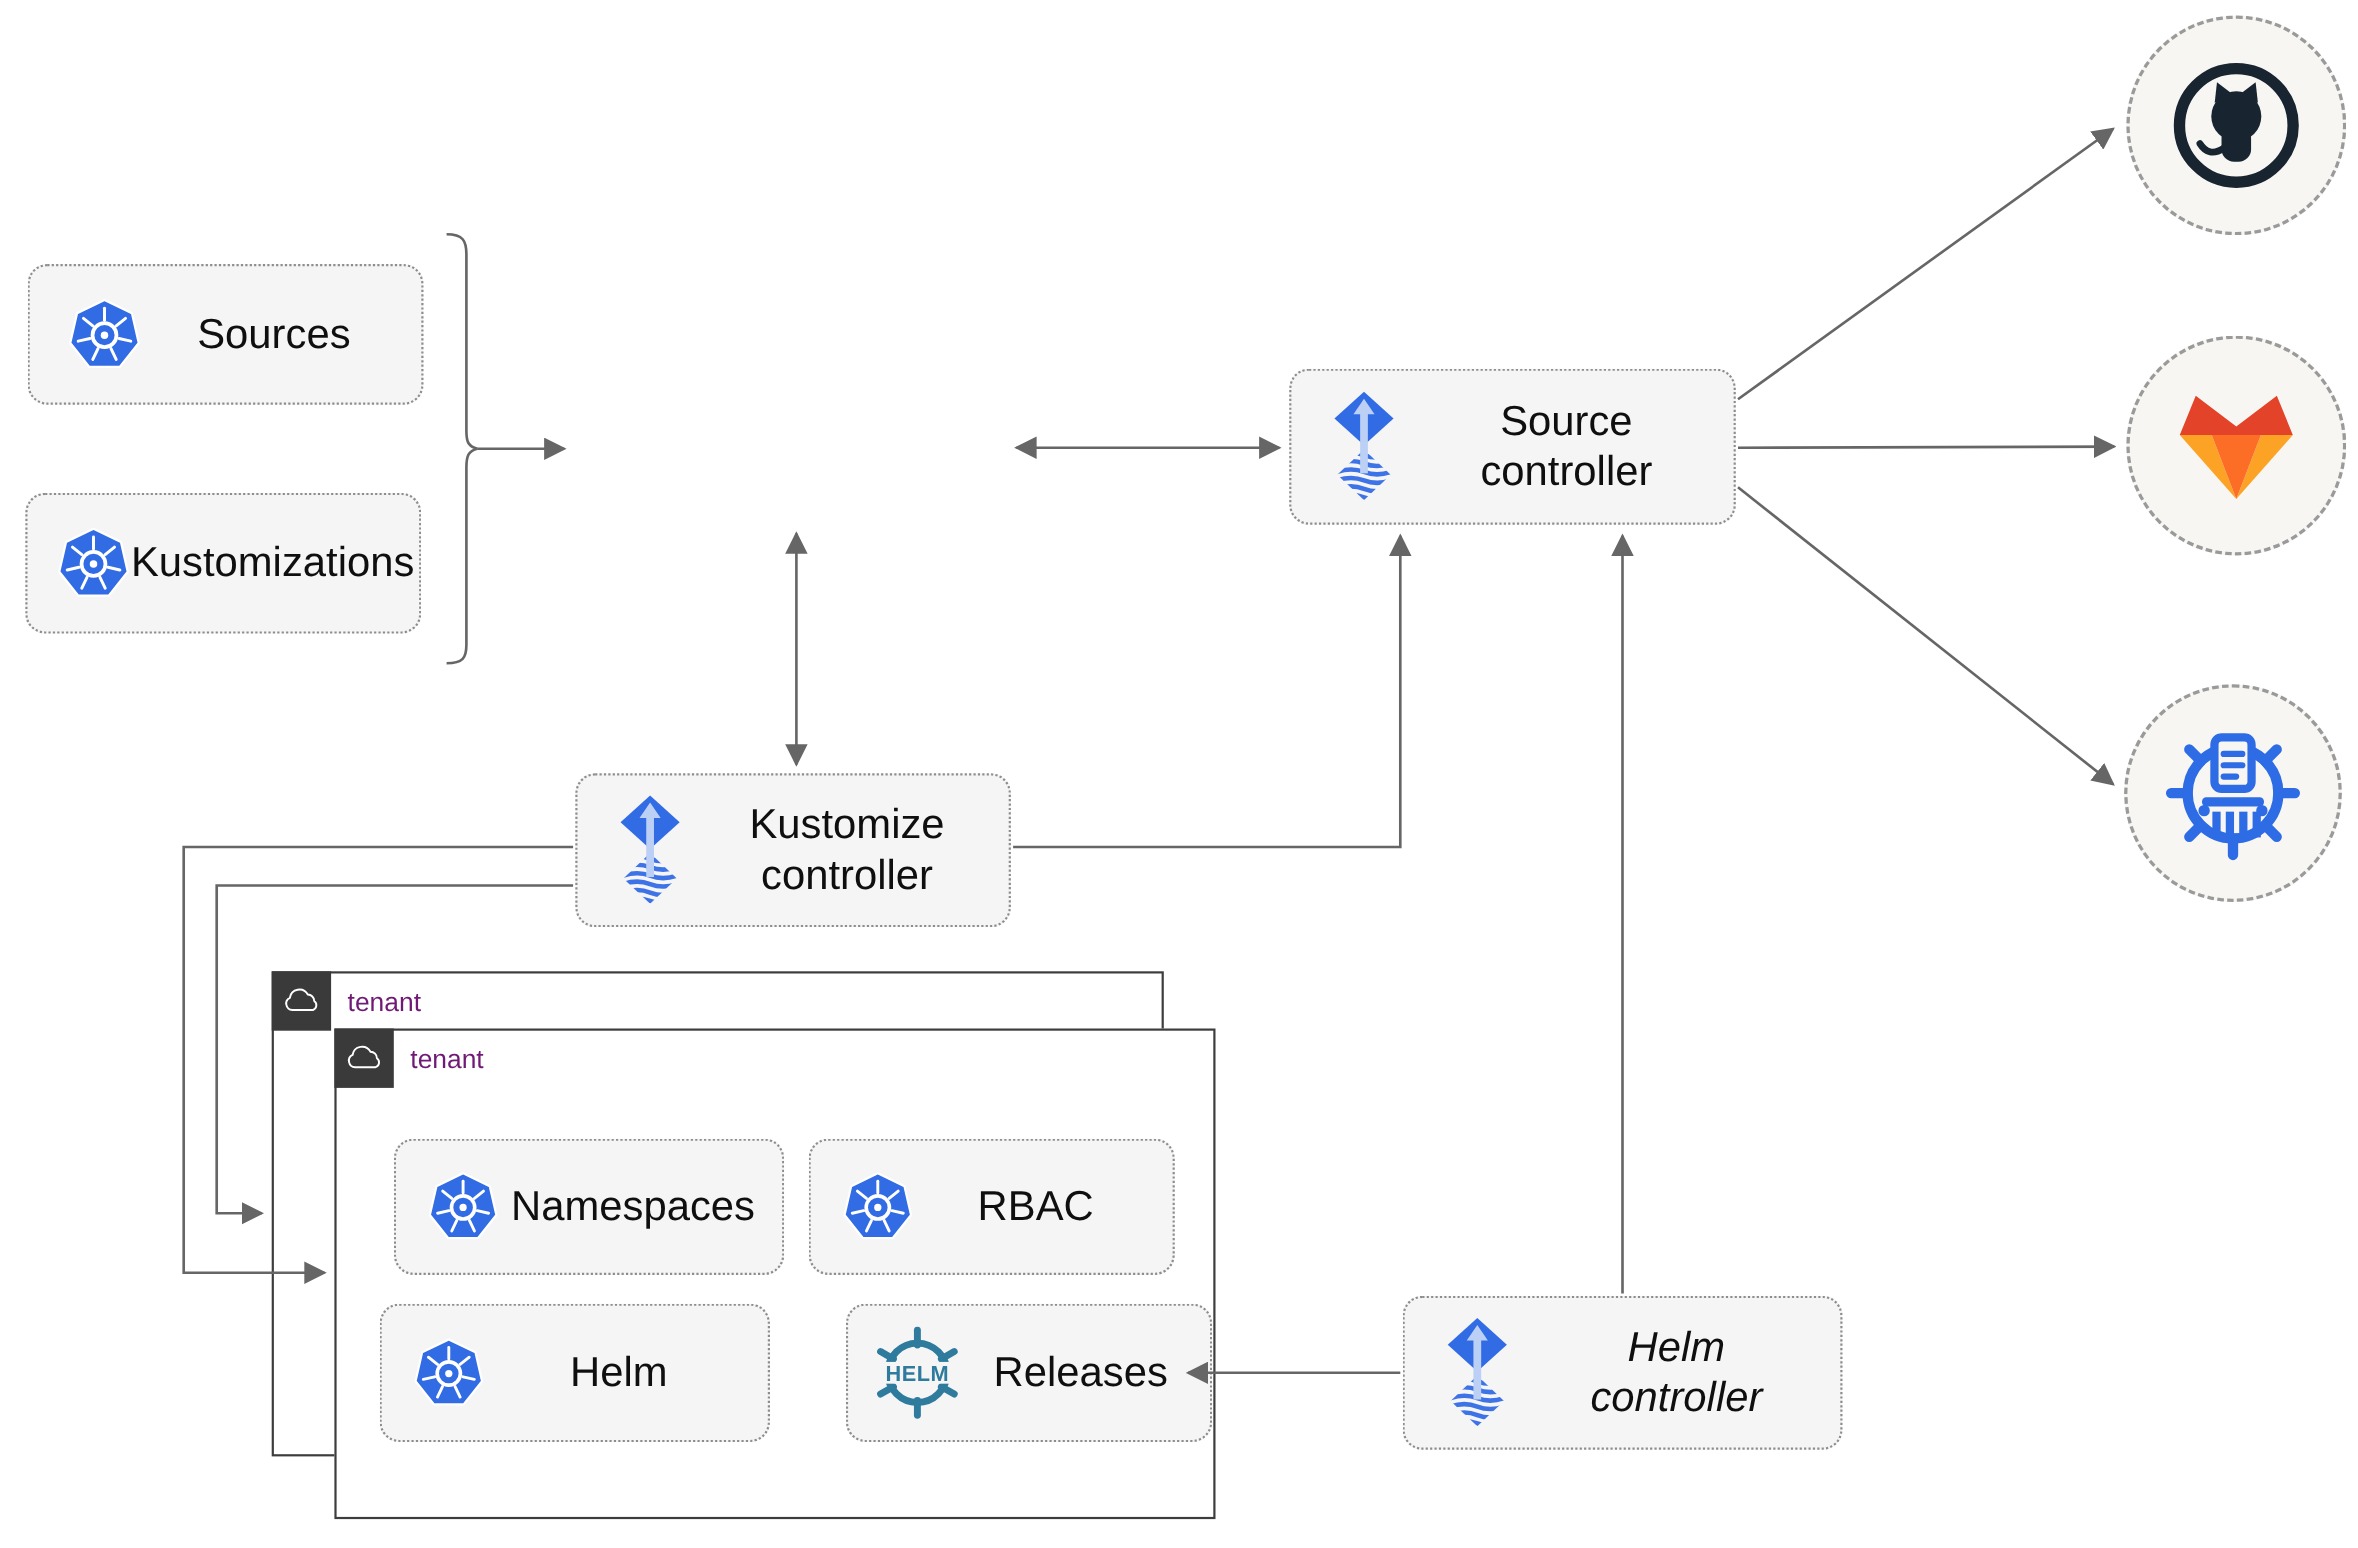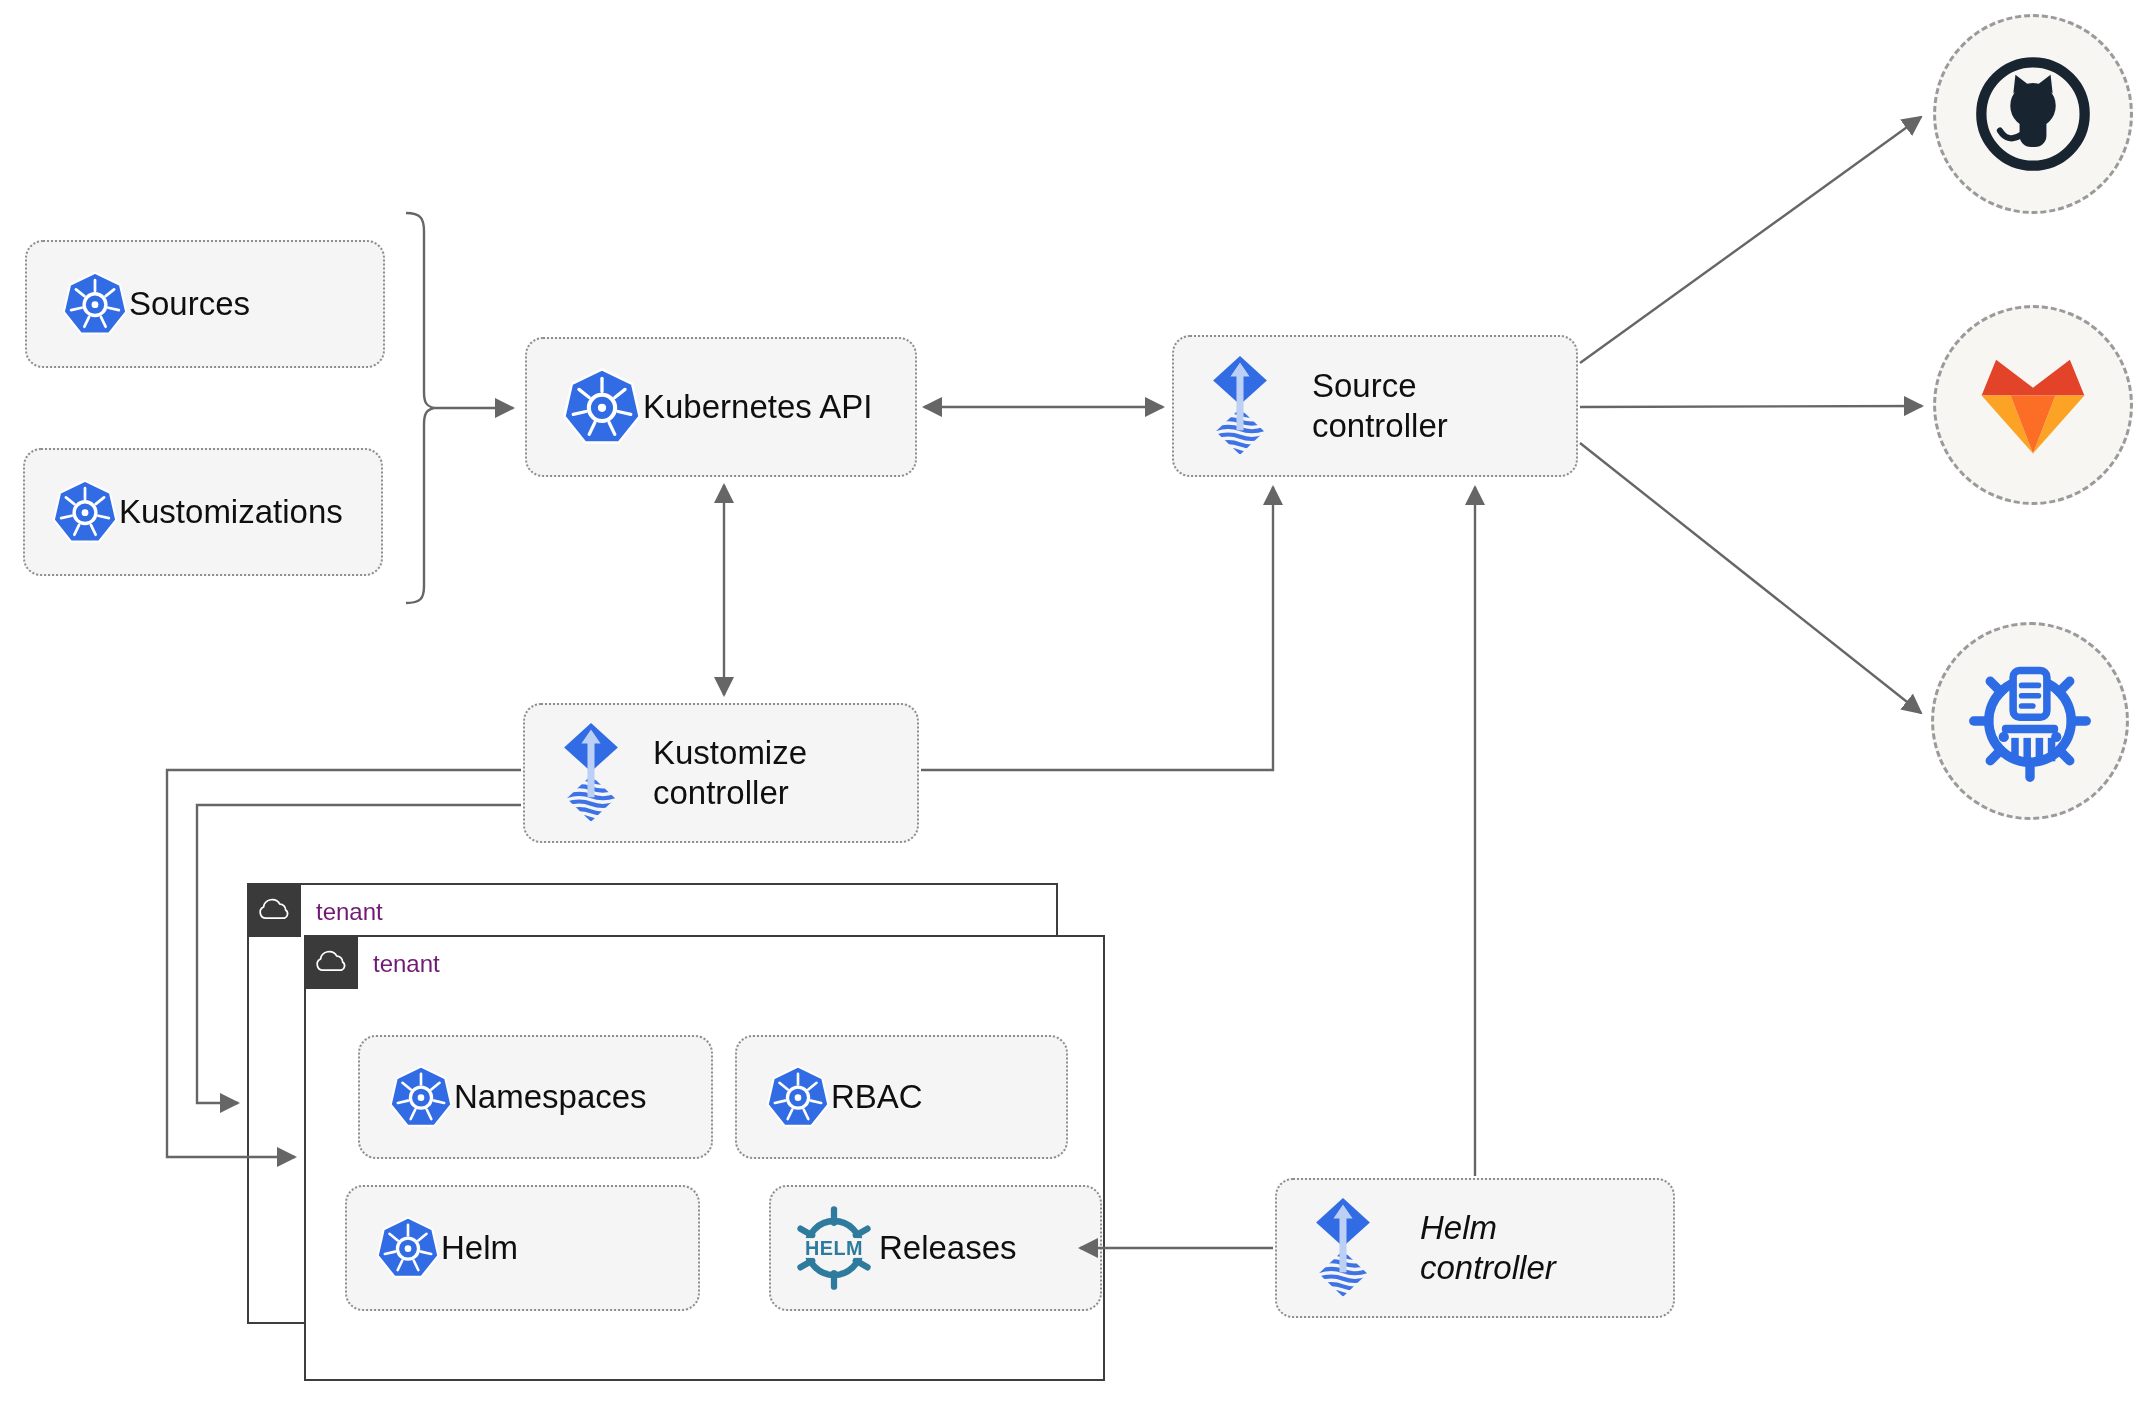--- a/index.html
+++ b/index.html
@@ -1,20 +1,20 @@
 <!DOCTYPE html>
 <html><head>
 <meta charset="utf-8">
 <style>
   html,body{margin:0;padding:0;background:#fff;}
   #canvas{position:relative;width:2144px;height:1407px;background:#ffffff;overflow:hidden;
           font-family:"Liberation Sans","DejaVu Sans",sans-serif;color:#111;}
   .node{position:absolute;box-sizing:border-box;display:flex;align-items:center;
         background:#f5f5f5;border:2.5px dotted #8d8d8d;border-radius:18px;}
-  .node .lbl{flex:1;font-size:33px;line-height:1.22;color:#0f0f0f;padding-right:14px;}
+  .node .lbl{flex:1;text-align:center;font-size:38px;line-height:1.22;color:#0f0f0f;padding-right:14px;}
   .node .ic{flex:0 0 auto;margin-left:34px;}
   .tenantbox{position:absolute;box-sizing:border-box;background:#ffffff;border:2.5px solid #3d3d3d;}
   .tenanttab{position:absolute;width:54px;height:54px;background:#3a3a3a;display:flex;
              align-items:center;justify-content:center;}
   .tenantlabel{position:absolute;font-size:24px;color:#701a75;}
   .extcircle{position:absolute;box-sizing:border-box;border:3px dashed #9a9a9a;border-radius:50%;
              background:#f7f6f2;display:flex;align-items:center;justify-content:center;}
   svg{display:block;}
   .arrows{position:absolute;left:0;top:0;pointer-events:none;}
   .helmtext{font:bold 22px "Liberation Sans","DejaVu Sans",sans-serif;letter-spacing:.5px;}
@@ -144,26 +144,20 @@
     <div class="lbl">Sources</div>
   </div>
 
   <div class="node" style="left:23px;top:448px;width:360px;height:128px;">
     <svg class="ic" width="68" height="68" style="margin-left:26px">
         <use href="#k8s"></use>
       </svg>
     <div class="lbl">Kustomizations</div>
   </div>
 
-  <div class="node" style="left:525px;top:337px;width:392px;height:140px;">
-    <svg class="ic" width="82" height="82">
-        <use href="#k8s"></use>
-      </svg>
-    <div class="lbl">Kubernetes API</div>
-  </div>
 
   <div class="node" style="left:1172px;top:335px;width:406px;height:142px;">
     <svg class="ic" width="64" height="104">
         <use href="#flux"></use>
       </svg>
     <div class="lbl" style="padding:0 40px;">Source controller</div>
   </div>
 
   <div class="node" style="left:523px;top:703px;width:396px;height:140px;">
     <svg class="ic" width="64" height="104">

